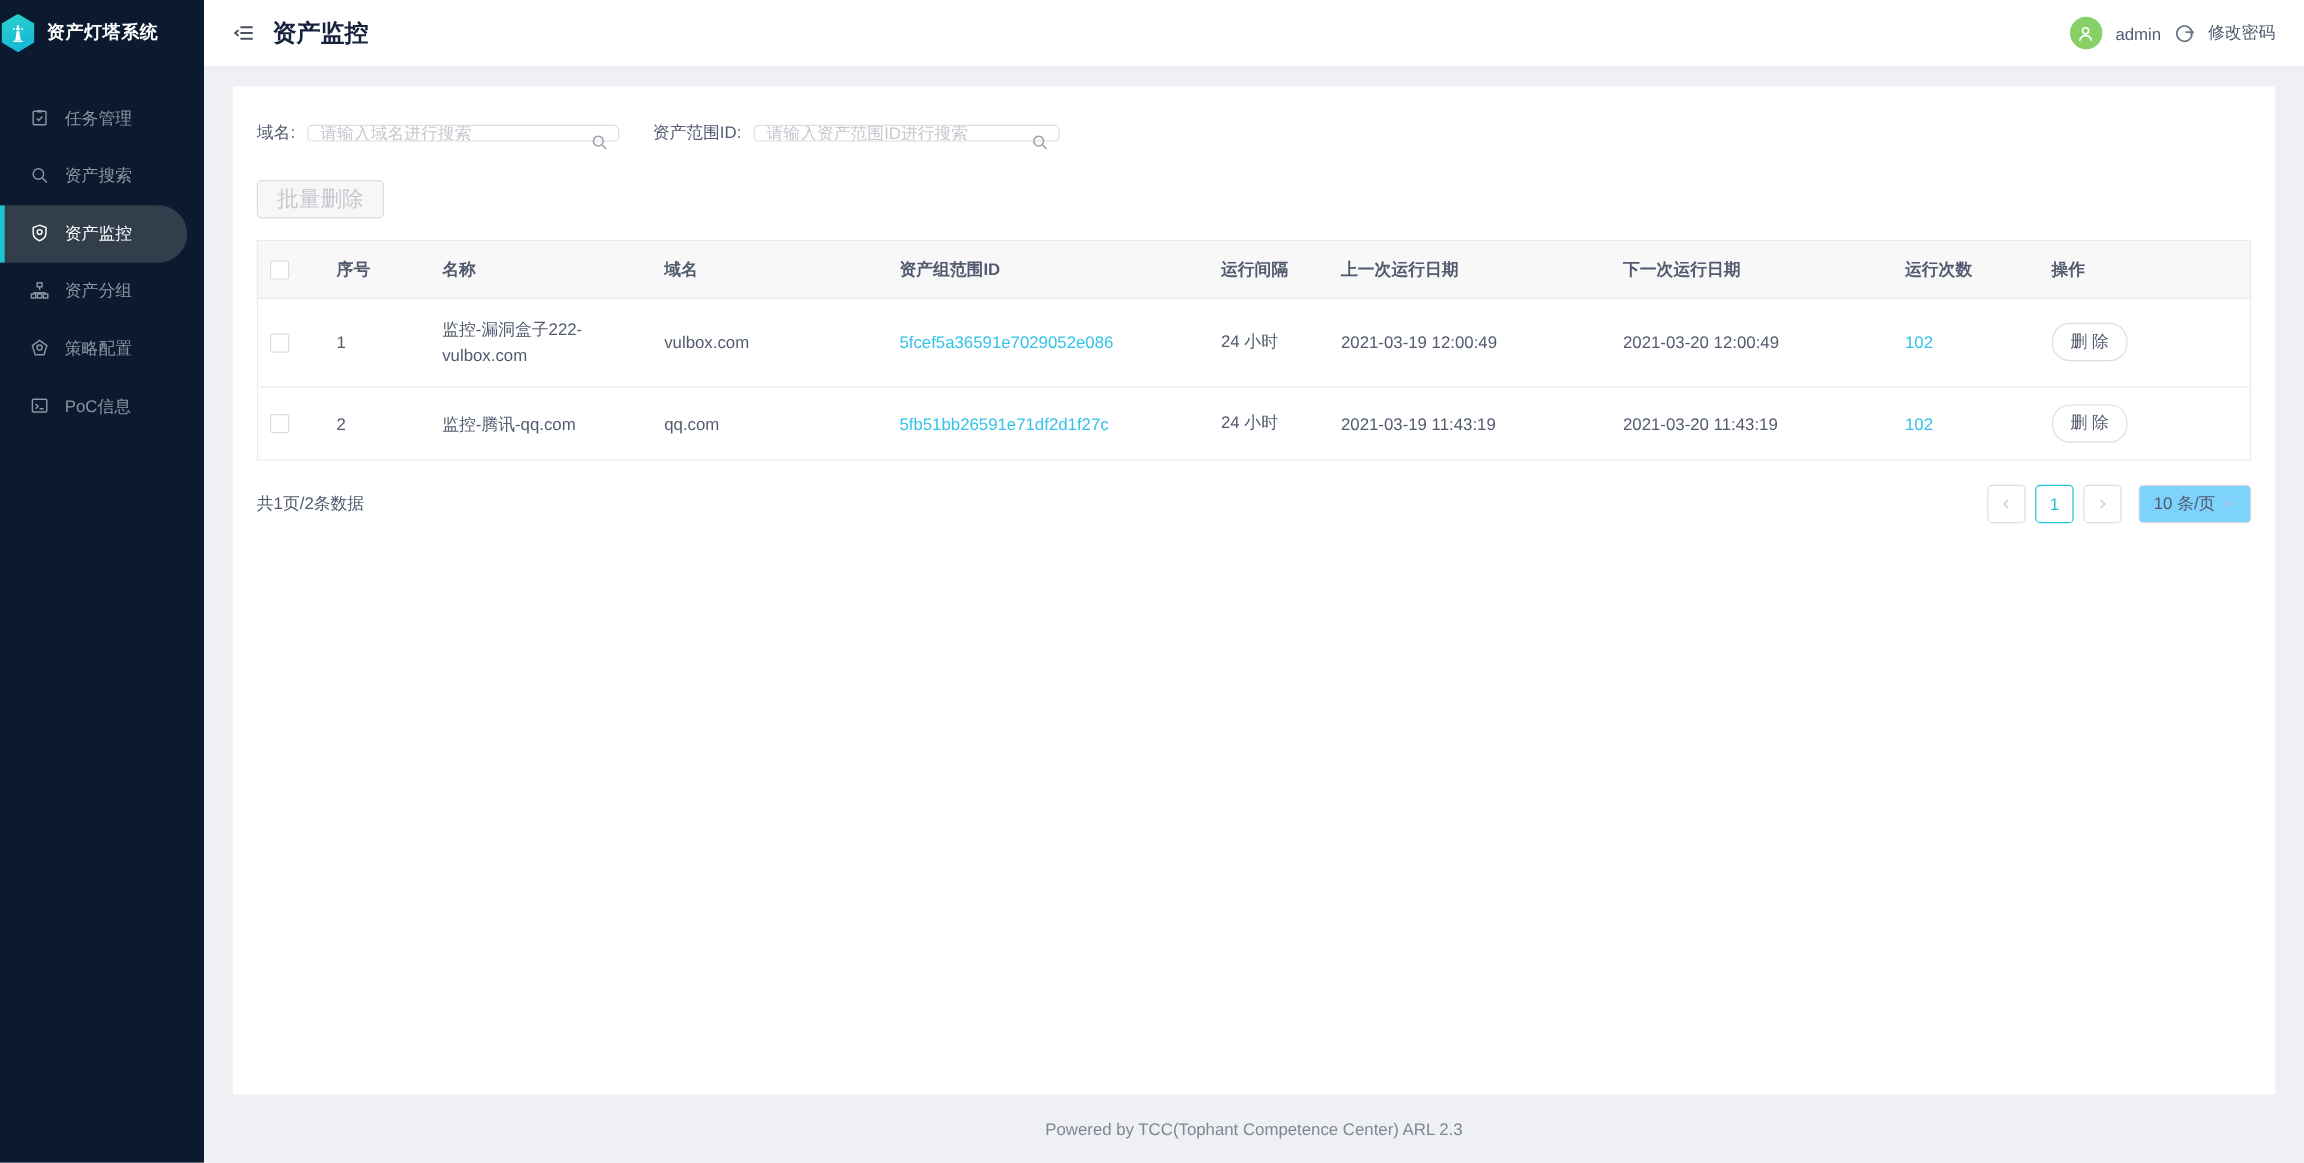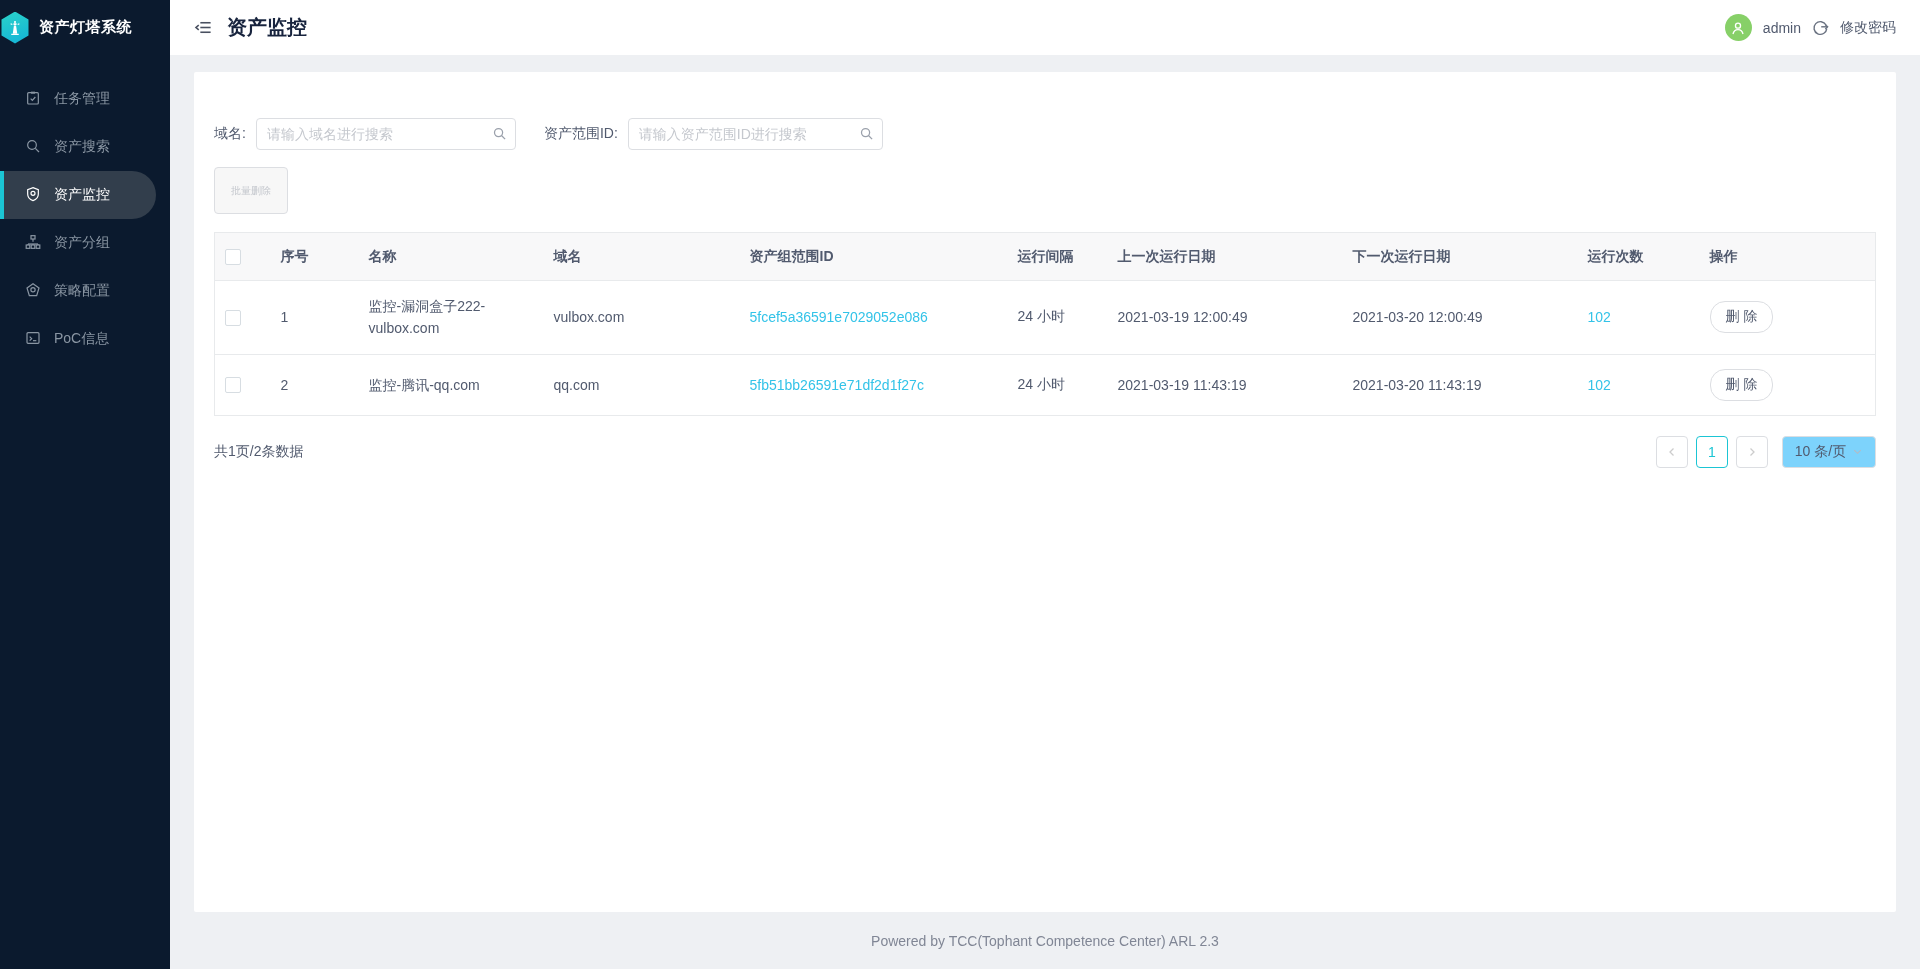--- a/index.html
+++ b/index.html
@@ -45,33 +45,33 @@
   .page-title{font-size:20px;font-weight:bold;color:var(--title);}
   .topbar-right{margin-left:auto;display:flex;align-items:center;gap:11px;}
   .avatar{width:27px;height:27px;border-radius:50%;background:var(--avatar-green);
     display:flex;align-items:center;justify-content:center;}
   .topbar-right .username{color:var(--text-main);}
   .logout{display:flex;align-items:center;cursor:pointer;color:#6b7382;}
   .change-pwd{cursor:pointer;color:var(--text-main);}
   
   .content{flex:1;display:flex;flex-direction:column;background:var(--content-bg);overflow:hidden;}
   .card{background:#fff;margin:17px 24px 0;height:840px;padding:30px 20px 0;border-radius:2px;}
-  .filter-row{display:flex;align-items:center;gap:10px;margin-top:16px;}
+  .filter-row{display:flex;align-items:center;gap:10px;}
   .filter-label{color:var(--text-main);white-space:nowrap;}
   .input-wrap{position:relative;}
-  .input-wrap input{width:260px;height:32px;border:1px solid var(--input-border);border-radius:4px;
+  .input-wrap input{width:260px;height:14px;border:1px solid var(--input-border);border-radius:4px;
     padding:0 30px 0 10px;font-size:14px;color:var(--text-main);outline:none;
     font-family:"Liberation Sans","DejaVu Sans",sans-serif;}
   .input-wrap input::placeholder{color:var(--placeholder);}
   .input-wrap.wide input{width:255px;}
   .input-search-icon{position:absolute;right:9px;top:8px;color:#9aa0ab;pointer-events:none;}
   .filter-gap{width:8px;}
-  .btn-disabled{margin-top:17px;height:47px;padding:0 16px;background:#f7f7f7;
+  .btn-disabled{margin-top:30px;height:32px;padding:0 16px;background:#f7f7f7;
     border:1px solid var(--input-border);border-radius:4px;color:var(--placeholder);
-    font-size:10px;cursor:not-allowed;font-family:inherit;}
+    font-size:18px;cursor:not-allowed;font-family:inherit;}
   
   table{width:100%;border-collapse:collapse;margin-top:18px;border:1px solid var(--border);}
   thead th{background:var(--table-head-bg);height:48px;text-align:left;font-weight:bold;
     color:var(--text-main);padding:0 10px;border-bottom:1px solid var(--border);font-size:14px;}
   tbody td{padding:14px 10px;border-bottom:1px solid var(--border);color:var(--text-main);
     font-size:14px;vertical-align:middle;background:#fff;}
   .cell-link{color:var(--link);cursor:pointer;text-decoration:none;}
   .checkbox{display:inline-block;width:16px;height:16px;border:1px solid #d7dde2;border-radius:2px;
     background:#fff;cursor:pointer;vertical-align:middle;}
   .name-cell{max-width:165px;line-height:1.6;}

